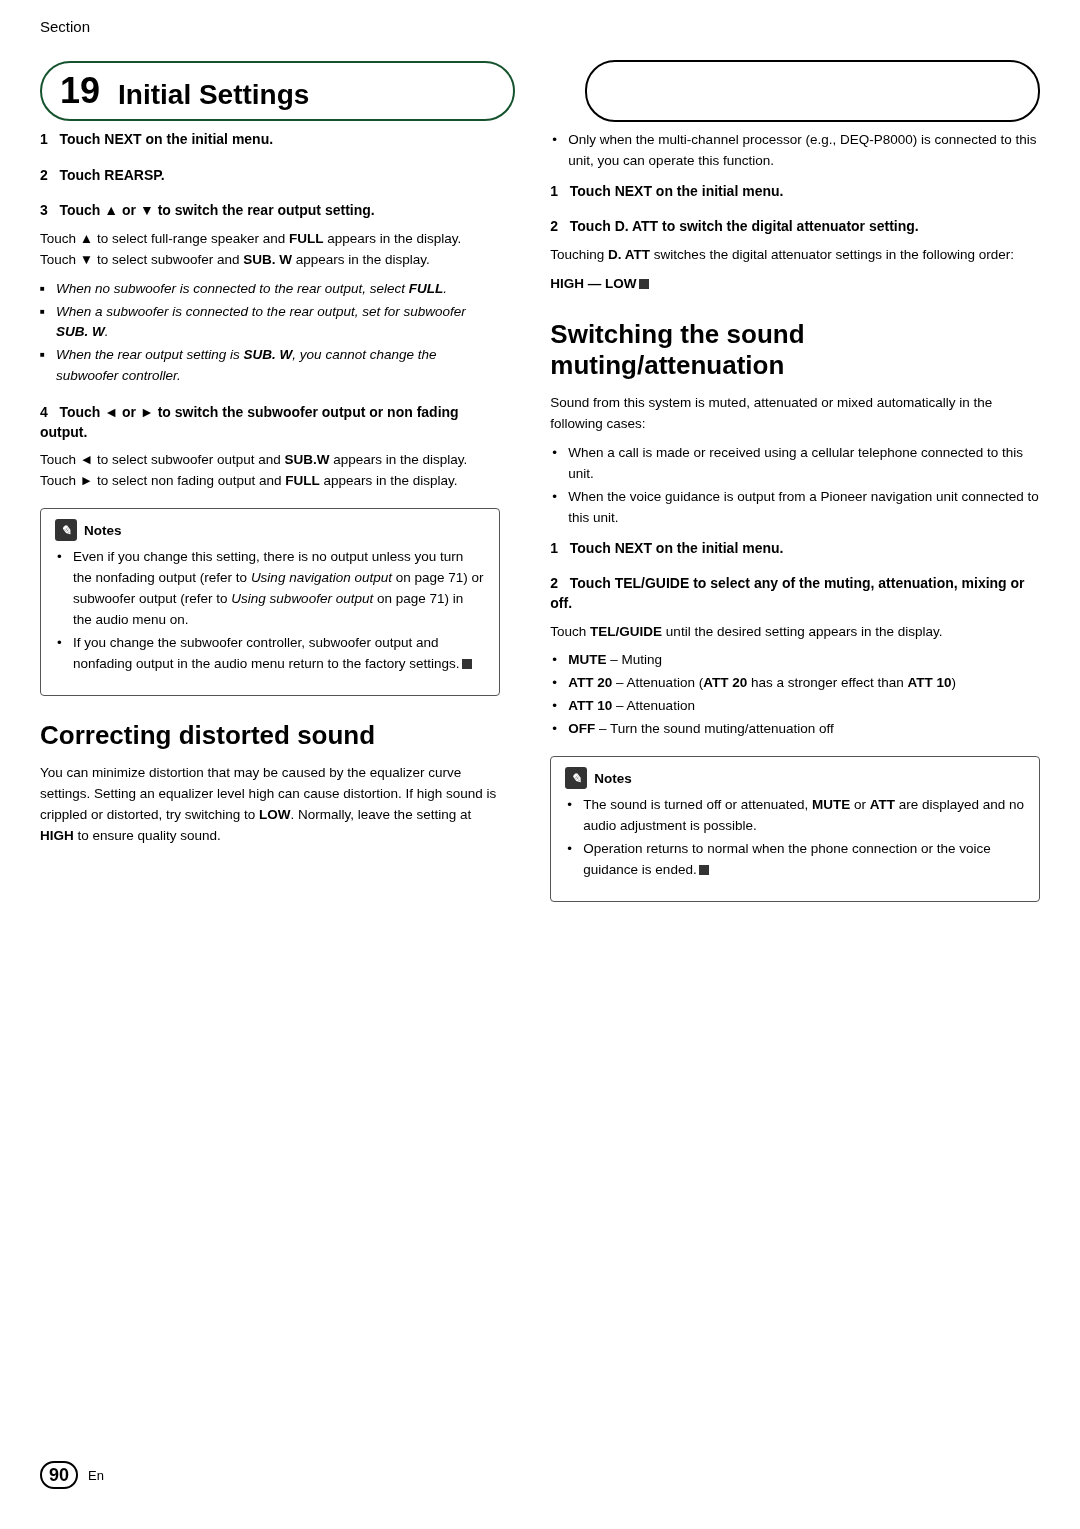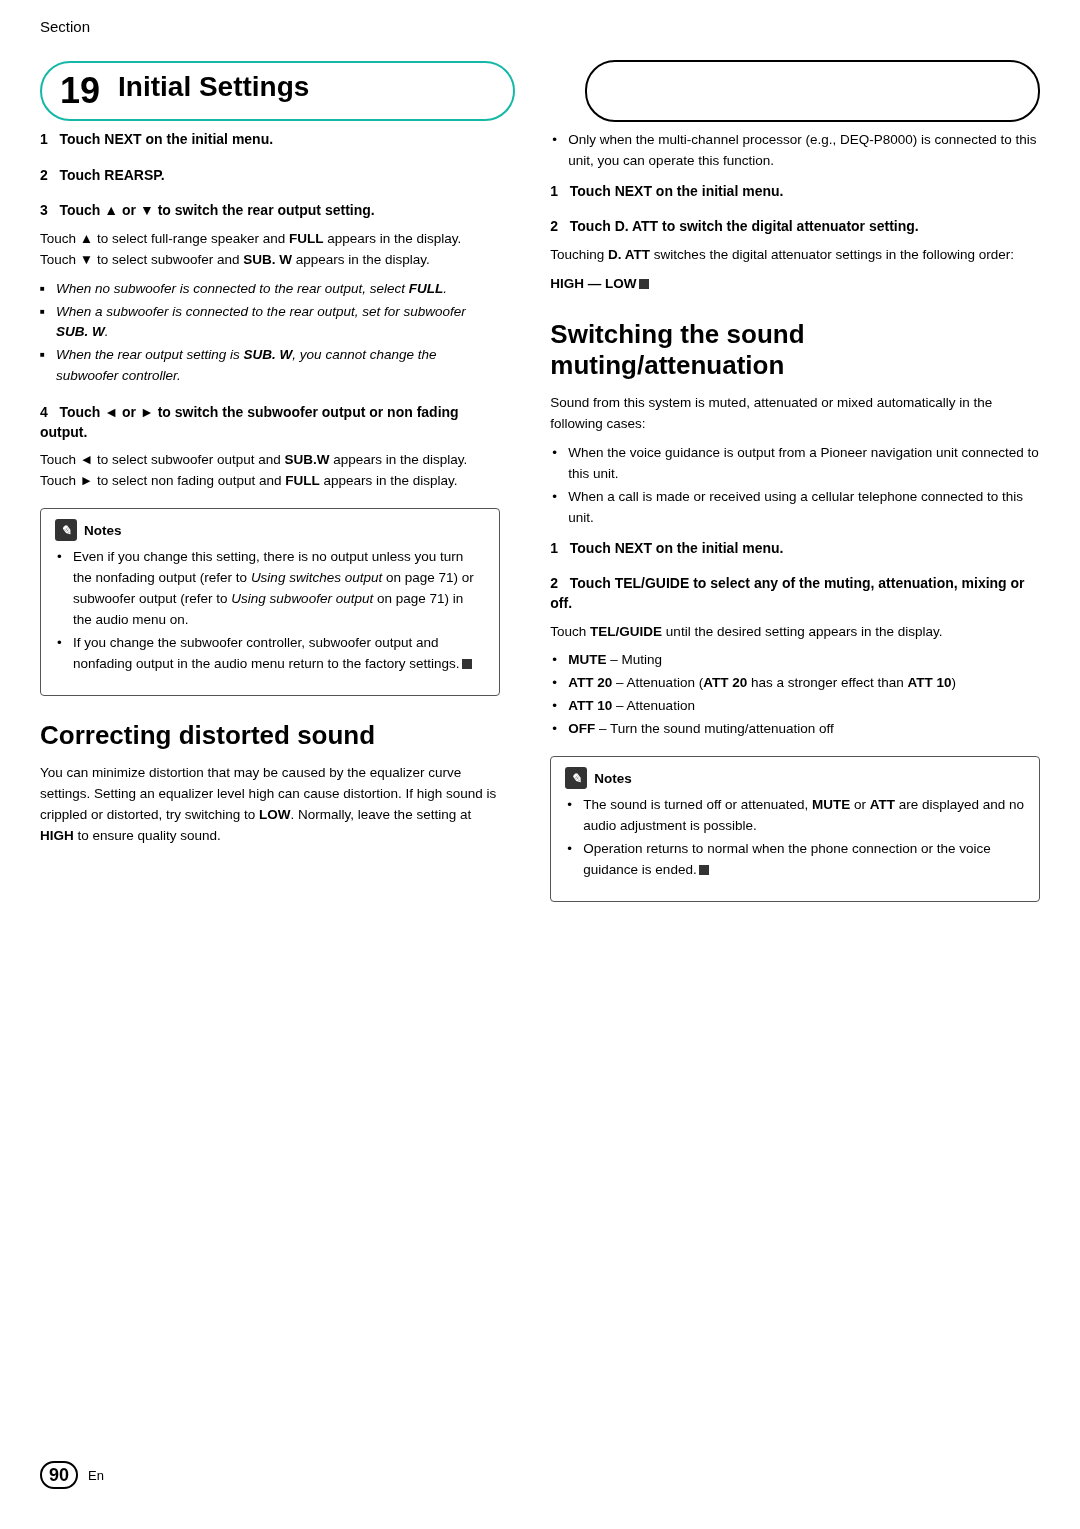--- a/index.html
+++ b/index.html
@@ -21,22 +21,22 @@
       position: relative;
     }
     .section-label {
       font-size: 15px;
       position: absolute;
       top: 18px;
       left: 40px;
     }
     .section-pill {
       display: flex;
-      align-items: flex-start;
-      border: 2px solid #14b8a6;
+      align-items: flex-end;
+      border: 2px solid #14532d;
       border-radius: 30px;
       padding: 10px 30px 10px 18px;
       margin-top: 30px;
       width: 480px;
     }
     .section-number {
       font-size: 36px;
       font-weight: bold;
       margin-right: 18px;
       line-height: 1;
@@ -262,21 +262,21 @@
       </div>
 
       <div class="notes-box">
         <div class="notes-header">
           <span class="notes-icon">
               <i>✎</i>
             </span>
           <span>Notes</span>
         </div>
         <ul class="dot-list">
-          <li>Even if you change this setting, there is no output unless you turn the nonfading output (refer to <i>Using switches output</i> on page 71) or subwoofer output (refer to <i>Using subwoofer output</i> on page 71) in the audio menu on.</li>
+          <li>Even if you change this setting, there is no output unless you turn the nonfading output (refer to <i>Using navigation output</i> on page 71) or subwoofer output (refer to <i>Using subwoofer output</i> on page 71) in the audio menu on.</li>
           <li>If you change the subwoofer controller, subwoofer output and nonfading output in the audio menu return to the factory settings.<span class="end-mark"></span></li>
         </ul>
       </div>
 
       <div>
         <h2 class="section-heading">Correcting distorted sound</h2>
         <p>
           You can minimize distortion that may be caused by the equalizer curve settings. Setting an equalizer level high can cause distortion. If high sound is crippled or distorted, try switching to <b>LOW</b>. Normally, leave the setting at <b>HIGH</b> to ensure quality sound.
         </p>
       </div>
@@ -306,22 +306,22 @@
           <b>HIGH</b>&nbsp;—&nbsp;<b>LOW</b><span class="end-mark"></span>
         </p>
       </div>
 
       <div>
         <h2 class="section-heading">Switching the sound muting/attenuation</h2>
         <p>
           Sound from this system is muted, attenuated or mixed automatically in the following cases:
         </p>
         <ul class="dot-list">
+          <li>When a call is made or received using a cellular telephone connected to this unit.</li>
           <li>When the voice guidance is output from a Pioneer navigation unit connected to this unit.</li>
-          <li>When a call is made or received using a cellular telephone connected to this unit.</li>
         </ul>
       </div>
 
       <div class="step-block">
         <h2 class="step-heading">
           <span class="step-num">1</span>&nbsp;&nbsp;&nbsp;Touch <b>NEXT</b> on the initial menu.
         </h2>
       </div>
 
       <div class="step-block">

